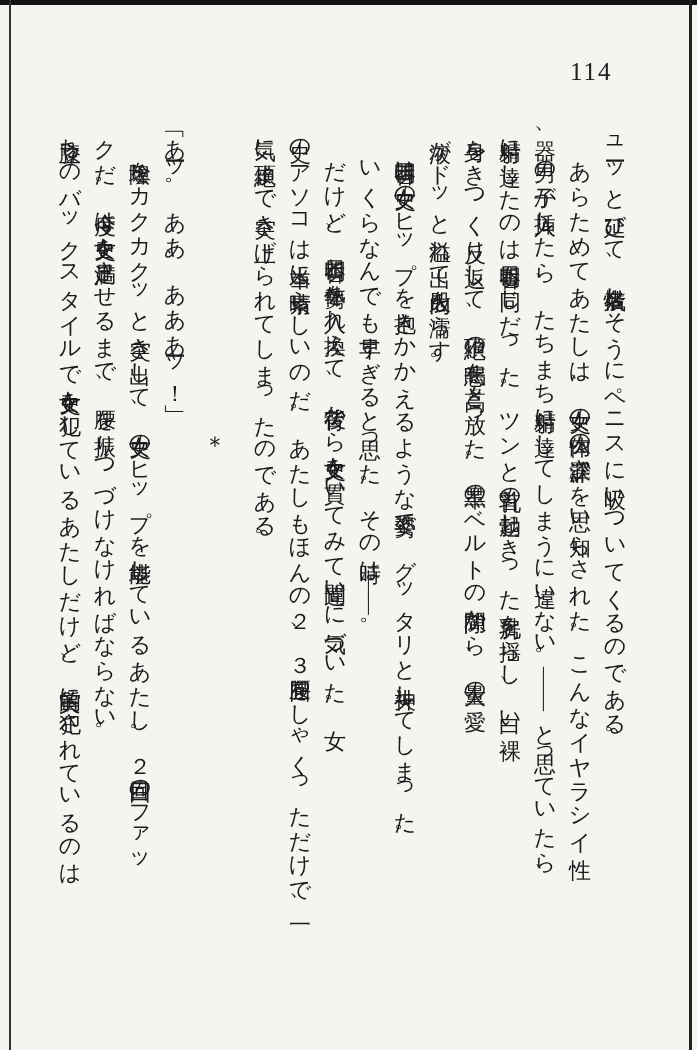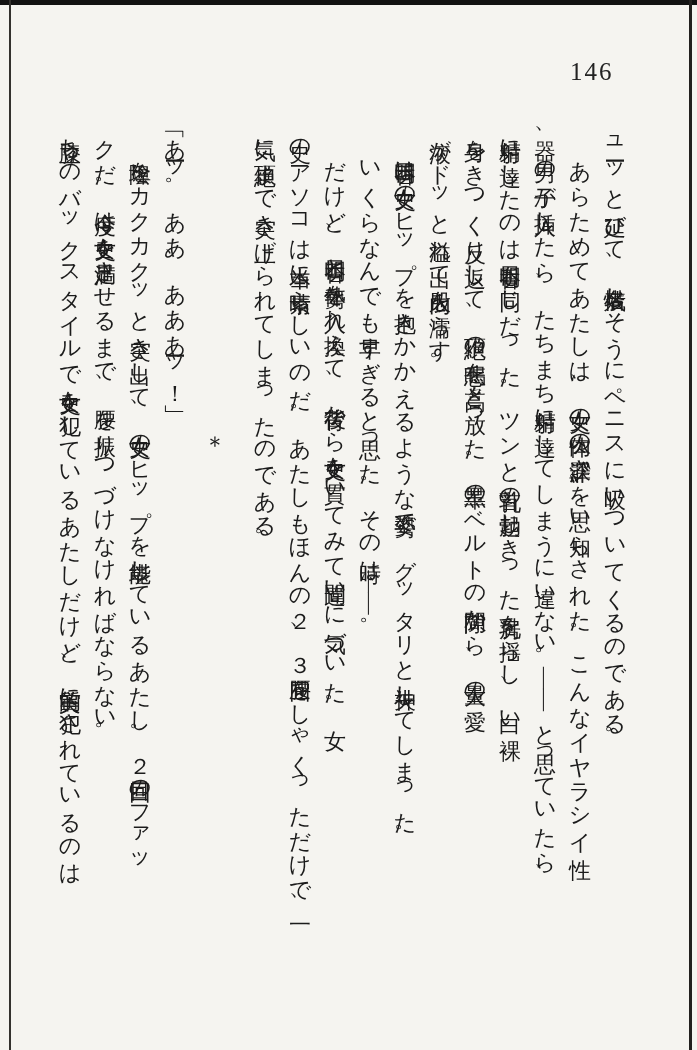--- a/index.html
+++ b/index.html
@@ -66,21 +66,21 @@
   }
 </style>
 </head>
 <body>
 
 <div class="scan-page">
   <div class="rule-top"></div>
   <div class="rule-left"></div>
   <div class="rule-right"></div>
 
-  <div class="page-number">146</div>
+  <div class="page-number">114</div>
 
   <div class="text-block">
     <div class="text-col">ューッと延びて、名残惜しそうにペニスに吸いついてくるのである。</div>
     <div class="text-col">　あらためてあたしは、女史の肉体の〝罪深さ〟を思い知らされた。こんなイヤラシイ性</div>
     <div class="text-col">器、男の子が挿入したら、たちまち射精に達してしまうに違いない。――と思っていたら、</div>
     <div class="text-col">射精に達したのは明日香も同じだった。ツンと乳首の勃起しきった乳房を揺らし、白い裸</div>
     <div class="text-col">身をきつく反り返して、絶頂の悲鳴を高々と放った。黒革のベルトの隙間から、大量の愛</div>
     <div class="text-col">液がドッと溢れ出て内股を濡らす。</div>
     <div class="text-col">　明日香は女史のヒップを抱きかかえるような姿勢で、グッタリと失神してしまった。</div>
     <div class="text-col">　いくらなんでも早すぎると思った。その時は――。</div>

